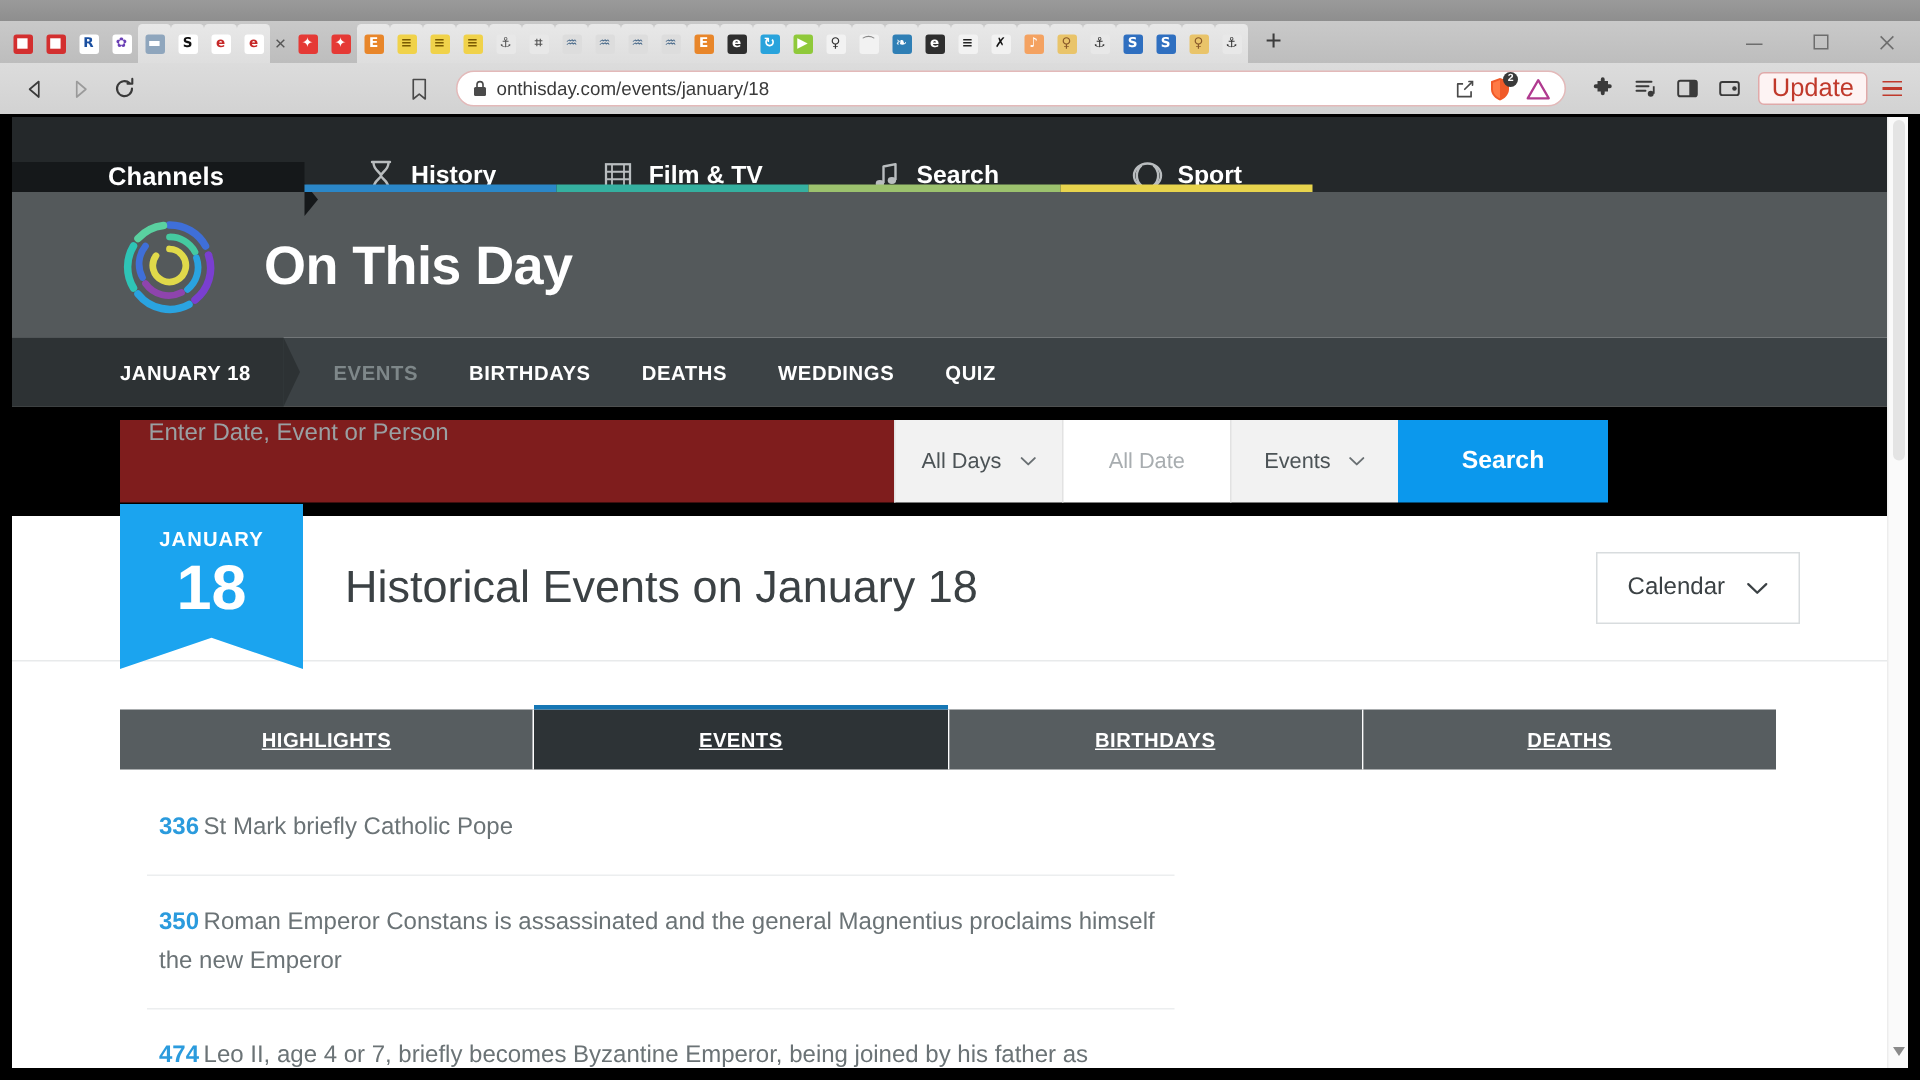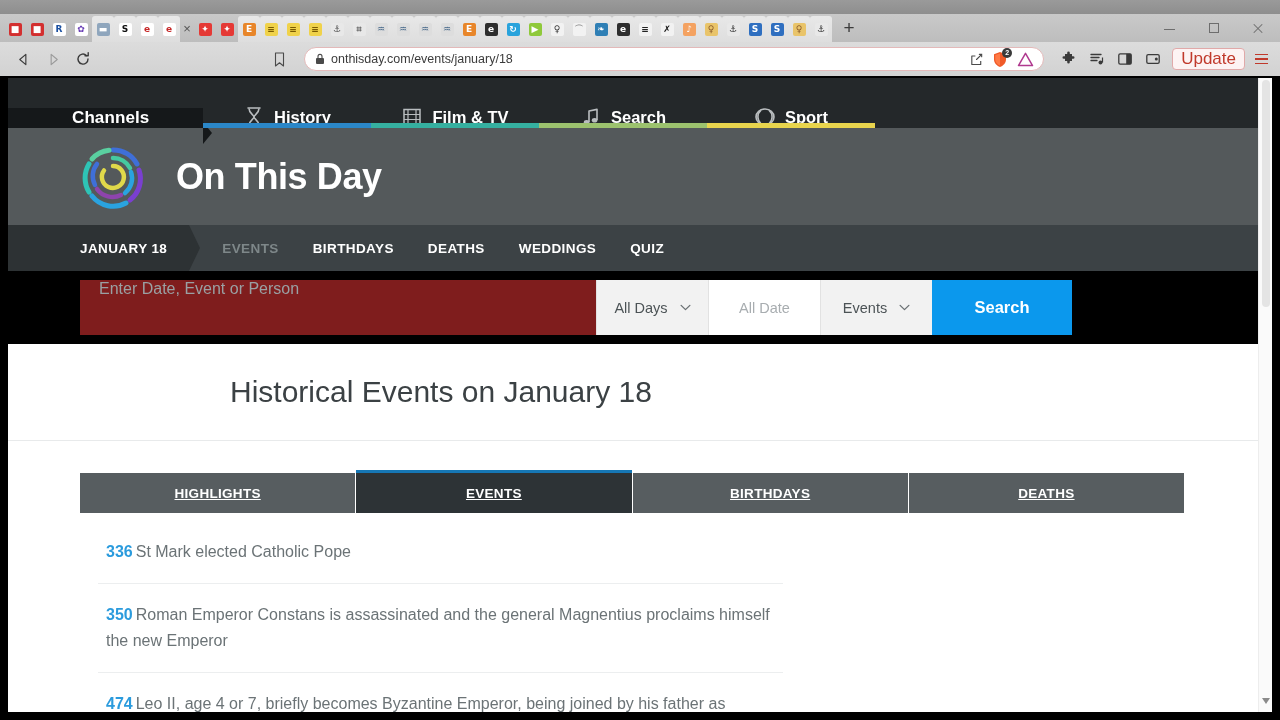--- a/index.html
+++ b/index.html
@@ -609,40 +609,50 @@
                 <path d="M1 1.6 6 6.4l5-4.8" fill="none" stroke="#6a7073" stroke-width="1.5" stroke-linecap="round" stroke-linejoin="round"></path>
               </svg>
           </div>
           <div class="s-btn">Search</div>
         </div>
       </div>
 
       <div class="content">
 
         <div class="title-row">
+          <div class="ribbon">
+            <div class="rb-m">JANUARY</div>
+            <div class="rb-d">18</div>
+          </div>
           <h1 class="pg-title">Historical Events on January 18</h1>
+          <div class="cal-btn">
+            <span>Calendar</span>
+            <svg width="15" height="9" viewBox="0 0 14 9">
+                <path d="M1 1.4 7 7.2l6-5.8" fill="none" stroke="#3b4144" stroke-width="1.5" stroke-linecap="round" stroke-linejoin="round"></path>
+              </svg>
+          </div>
         </div>
 
         <div class="tabs" id="content-tabs">
             <div class="tb">
               <span>HIGHLIGHTS</span>
             </div>
             <div class="tb active">
               <span>EVENTS</span>
             </div>
             <div class="tb">
               <span>BIRTHDAYS</span>
             </div>
             <div class="tb">
               <span>DEATHS</span>
             </div>
           </div>
 
         <div class="events" id="events-list">
-            <div class="ev"><span class="yr">336</span><span>St Mark elected Catholic Pope</span></div>
+            <div class="ev"><span class="yr">336</span><span>St Mark briefly Catholic Pope</span></div>
             <div class="ev"><span class="yr">350</span><span>Roman Emperor Constans is assassinated and the general Magnentius proclaims himself the new Emperor</span></div>
             <div class="ev"><span class="yr">474</span><span>Leo II, age 4 or 7, briefly becomes Byzantine Emperor, being joined by his father as</span></div>
           </div>
       </div>
     </div>
 
     <div class="scrollbar">
       <div class="sb-thumb"></div>
       <div class="sb-arrow">
         <svg width="8" height="6" viewBox="0 0 8 6">

